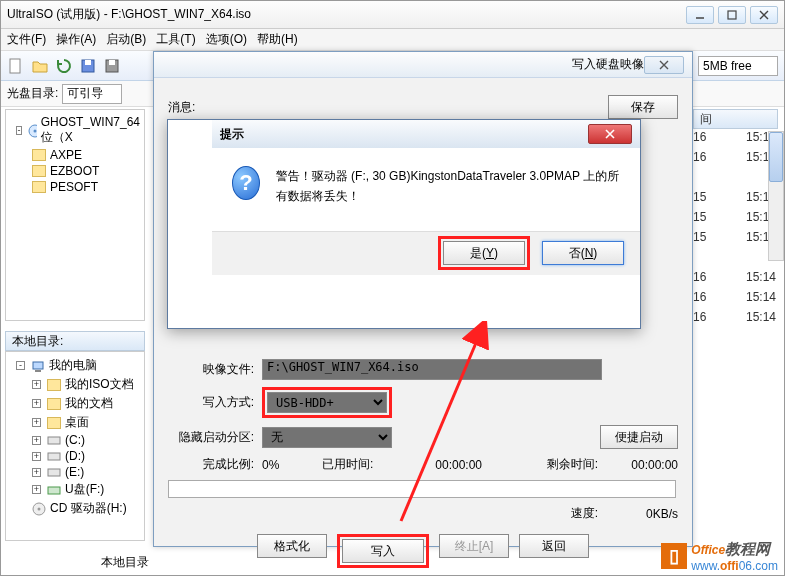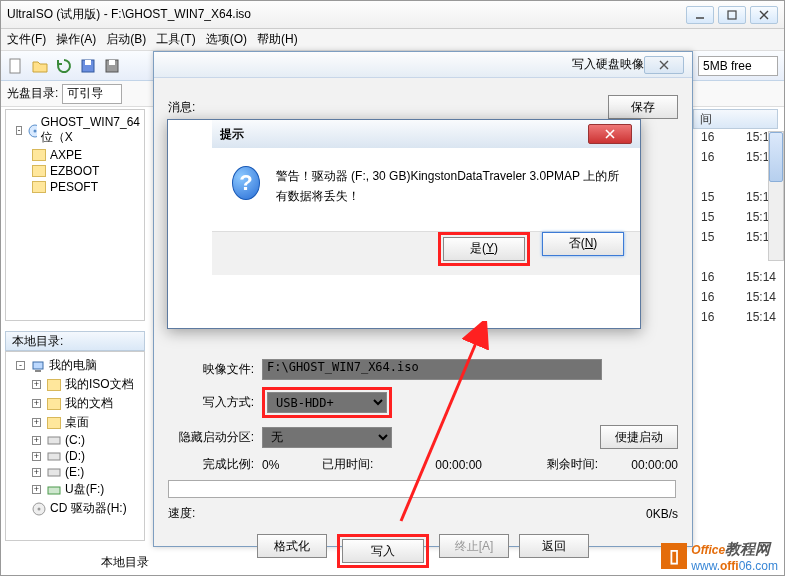--- a/index.html
+++ b/index.html
@@ -21,21 +21,21 @@
 .pane-left-top { position:absolute; left:4px; top: 108px; width:140px; height:212px; border:1px solid #ccc; background:#fff; padding:4px; overflow:hidden;}
 .pane-left-bot { position:absolute; left:4px; top: 350px; width:140px; height:190px; border:1px solid #ccc; background:#fff; padding:4px; overflow:hidden;}
 .pane-left-bot-hdr { position:absolute; left:4px; top:330px; width:140px; height:20px; background:linear-gradient(#f4f8fd,#dae8f7); border:1px solid #bcd; display:flex; align-items:center; padding:0 6px;}
 
 .tree-item { display:flex; align-items:center; gap:4px; padding:1px 0 1px 6px;}
 .tree-item .fold { width:14px; height:12px; background:#ffe79c; border:1px solid #d8b85a;}
 .tree-item .exp { width:9px; height:9px; border:1px solid #888; display:inline-flex; align-items:center; justify-content:center; font-size:9px; line-height:1; color:#333; margin-right:2px;}
 .tree-children { margin-left:16px; }
 
 .right-col { position:absolute; right:6px; top:108px; width:85px; color:#333;}
-.right-row { height:20px; display:flex; justify-content:space-between; padding-right:2px;margin-left:8px;}
+.right-row { height:20px; display:flex; justify-content:space-between; padding-right:2px;}
 .right-hdr { width:85px; height:20px; background:linear-gradient(#f4f8fd,#dae8f7); border:1px solid #bcd; margin-bottom:1px; display:flex; align-items:center; padding:0 6px;}
 .scrollbar-right { position:absolute; right:0; top:130px; width:16px; height:130px; background:#efefef; border:1px solid #ccc;}
 .scrollbar-thumb { width:100%; height:50px; background:linear-gradient(#dce9fb,#b6cfee); border:1px solid #8aaed8; border-radius:2px;}
 
 .copyright { position:absolute; left:100px; bottom:4px; }
 
 
 .dlg1 { position:absolute; left:152px; top:50px; width:540px; height:496px; background:#f2f2f2; border:1px solid #7e9ec0; box-shadow:0 0 6px rgba(0,0,0,.2);}
 .dlg1-title { height:26px; background:linear-gradient(#fdfdfd,#e5edf5); display:flex; align-items:center; padding:0 8px; border-bottom:1px solid #c8d6e8;text-align:right;}
 .dlg1-title .t { flex:1; }
@@ -51,21 +51,21 @@
 .red-box { border:3px solid #ff2020; padding:2px; display:inline-flex;}
 
 
 .dlg2 { position:absolute; left:166px; top:118px; width:474px; height:210px; background:#fff; border:1px solid #5d7aa0; box-shadow:0 3px 14px rgba(0,0,0,.35);padding-left:44px;}
 .dlg2-title { height:28px; background:linear-gradient(#f9fbfd,#dae5f1); display:flex; align-items:center; padding:0 8px;}
 .dlg2-title .t { flex:1; font-weight:bold;}
 .dlg2-close { width:44px; height:20px; background:linear-gradient(#e77,#c33); border:1px solid #933; border-radius:2px; display:flex; align-items:center; justify-content:center; color:#fff;}
 .dlg2-body { padding:18px 20px 10px; display:flex; gap:16px;}
 .q-icon { width:34px; height:34px; border-radius:50%; background:radial-gradient(circle at 30% 30%, #8cc8ff,#2a6fd6); color:#fff; display:flex; align-items:center; justify-content:center; font-size:22px; font-weight:bold; border:1px solid #1758b5;}
 .dlg2-msg { line-height:1.7; }
-.dlg2-foot { height:44px; background:#f1f1f1; border-top:1px solid #ddd; display:flex; align-items:flex-start; justify-content:flex-end; gap:12px; padding:0 16px;}
+.dlg2-foot { height:44px; background:#f1f1f1; border-top:1px solid #ddd; display:flex; align-items:center; justify-content:flex-end; gap:12px; padding:0 16px;}
 
 
 .arrow { position:absolute; pointer-events:none;}
 
 
 .watermark { position:absolute; right:6px; bottom:2px; display:flex; align-items:center; gap:4px;}
 .wm-icon { width:26px; height:26px; background:#e46c0a; display:flex; align-items:center; justify-content:center; color:#fff; font-weight:bold; font-size:18px; font-family:Arial;}
 .wm-text .l1 { color:#e46c0a; font-size:17px; font-weight:bold; font-style:italic; font-family:Arial;}
 .wm-text .l2 { color:#3886d6; font-size:12px; font-family:Arial;}
 .wm-text .l2 b { color:#e46c0a; }
@@ -304,21 +304,21 @@
     <div class="dlg1-row" style="font-family:monospace">
       <span class="dlg1-label">完成比例:</span>
       <span style="width:60px">0%</span>
       <span style="width:70px;text-align:left">已用时间:</span>
       <span style="width:90px;text-align:right">00:00:00</span>
       <div style="flex:1"></div>
       <span>剩余时间:</span>
       <span style="width:80px;text-align:right">00:00:00</span>
     </div>
     <div class="progress-track"></div>
-    <div class="dlg1-row" style="justify-content:space-between;font-family:monospace">
+    <div class="dlg1-row" style="justify-content:flex-end;font-family:monospace">
       <span>速度:</span>
       <span style="width:80px;text-align:right">0KB/s</span>
     </div>
     <div class="bottom-btns">
       <button class="btn">格式化</button>
       <span class="red-box">
           <button class="btn" style="min-width:82px">写入</button>
         </span>
       <button class="btn" disabled="">终止[A]</button>
       <button class="btn">返回</button>

